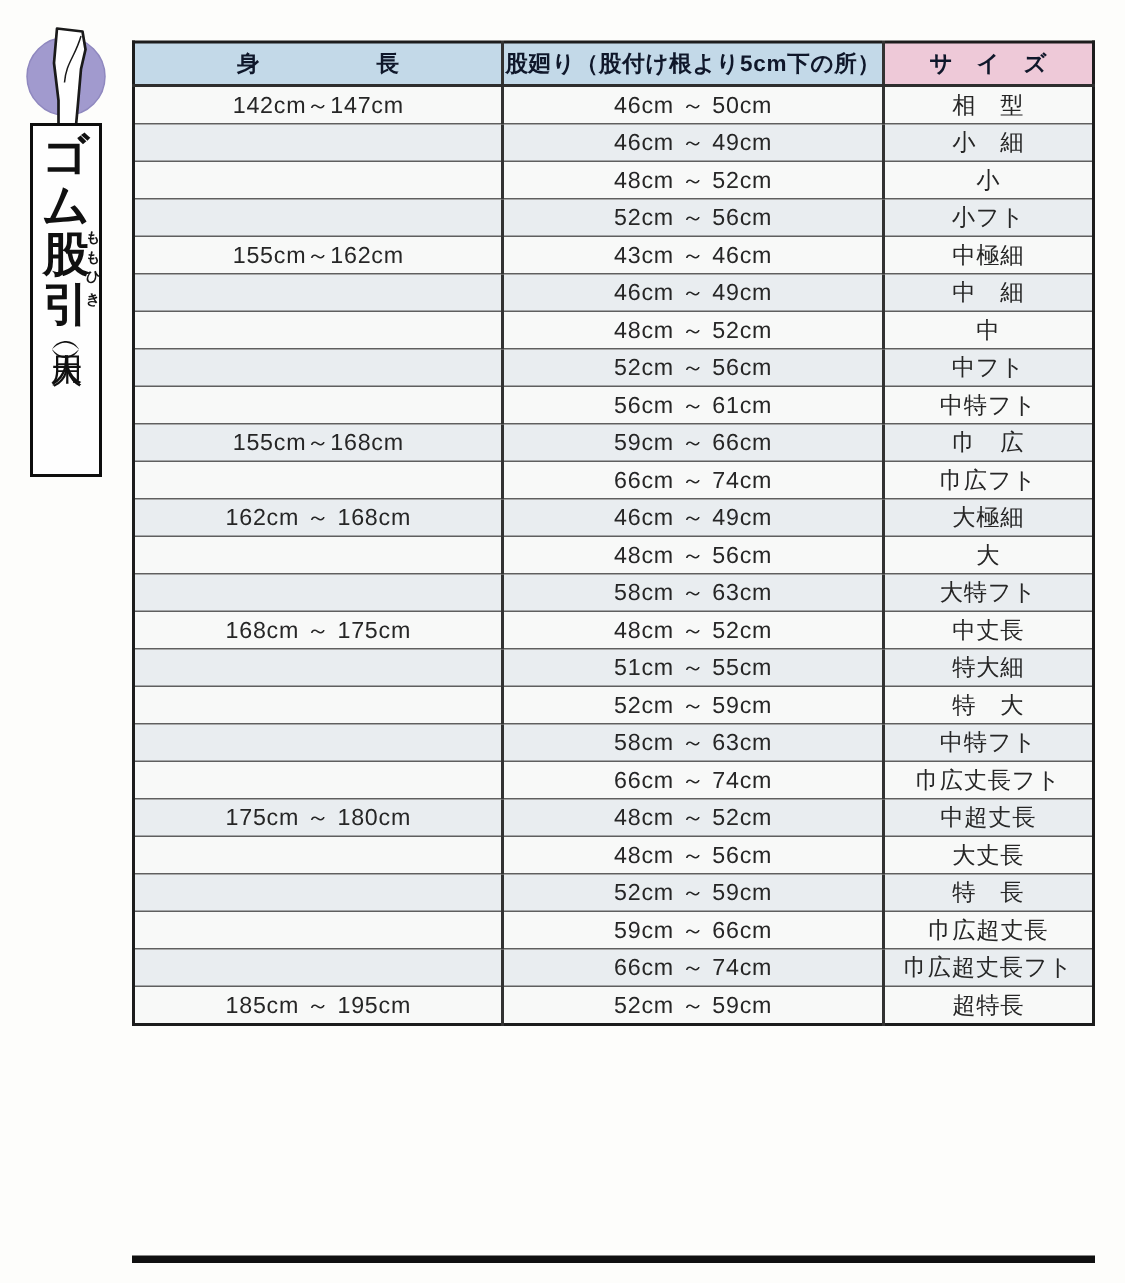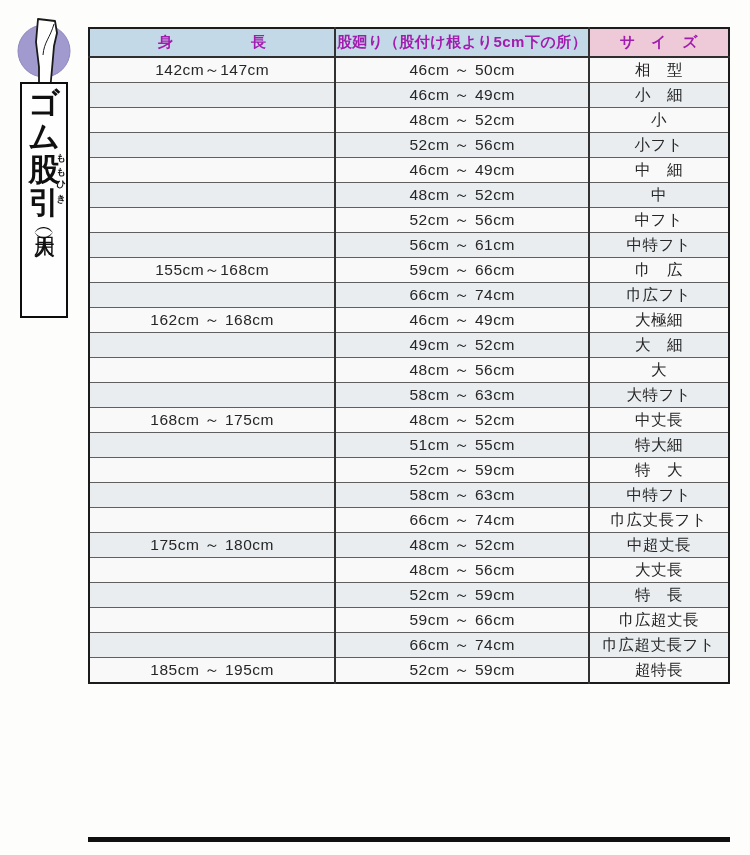--- a/index.html
+++ b/index.html
@@ -36,21 +36,21 @@
     margin-top:1px;letter-spacing:0px;
   }
   
   .size-table{
     position:absolute;left:88px;top:27px;width:642px;
     border-collapse:collapse;table-layout:fixed;
     border:2px solid #1c1c1c;
     font-size:15.5px;
   }
   .size-table th{
-    height:27px;font-weight:600;font-size:15px;color:#a21caf;
+    height:27px;font-weight:600;font-size:15px;color:#0f172a;
     border-bottom:2px solid #2e2e2e;padding:0;text-align:center;
     letter-spacing:0.5px;
   }
   .size-table td{
     height:24px;padding:0;text-align:center;vertical-align:middle;
     border-top:1px solid #5f5f5f;color:#262626;letter-spacing:0.5px;
   }
   .size-table .c1,.size-table th.c1{border-left:2px solid #323232;margin-left:33px;}
   .size-table .c2,.size-table th.c2{border-left:2px solid #323232;}
   .size-table tbody tr:nth-child(odd) td{background:#f8f9f8;}
@@ -111,20 +111,25 @@
         <td class="c0"></td>
         <td class="c1">48cm ～ 52cm</td>
         <td class="c2">小</td>
       </tr>
       <tr>
         <td class="c0"></td>
         <td class="c1">52cm ～ 56cm</td>
         <td class="c2">小フト</td>
       </tr>
       <tr>
+        <td class="c0">155cm～162cm</td>
+        <td class="c1">43cm ～ 46cm</td>
+        <td class="c2">中極細</td>
+      </tr>
+      <tr>
         <td class="c0"></td>
         <td class="c1">46cm ～ 49cm</td>
         <td class="c2">中　細</td>
       </tr>
       <tr>
         <td class="c0"></td>
         <td class="c1">48cm ～ 52cm</td>
         <td class="c2">中</td>
       </tr>
       <tr>
@@ -147,25 +152,20 @@
         <td class="c1">66cm ～ 74cm</td>
         <td class="c2">巾広フト</td>
       </tr>
       <tr>
         <td class="c0">162cm ～ 168cm</td>
         <td class="c1">46cm ～ 49cm</td>
         <td class="c2">大極細</td>
       </tr>
       <tr>
         <td class="c0"></td>
-        <td class="c1">49cm ～ 52cm</td>
-        <td class="c2">大　細</td>
-      </tr>
-      <tr>
-        <td class="c0"></td>
         <td class="c1">48cm ～ 56cm</td>
         <td class="c2">大</td>
       </tr>
       <tr>
         <td class="c0"></td>
         <td class="c1">58cm ～ 63cm</td>
         <td class="c2">大特フト</td>
       </tr>
       <tr>
         <td class="c0">168cm ～ 175cm</td>

